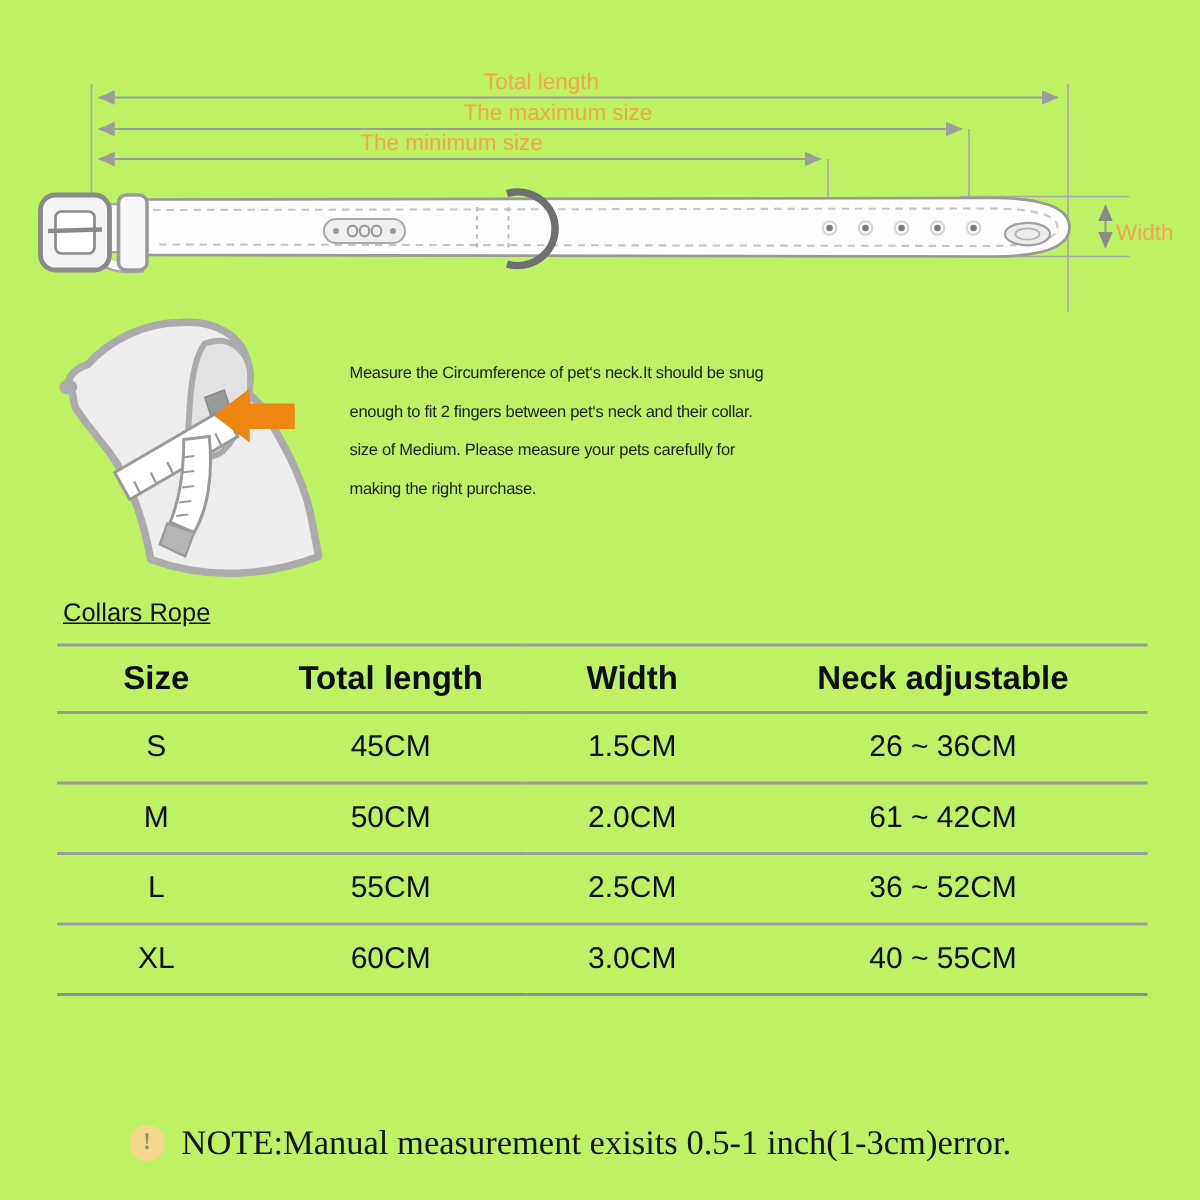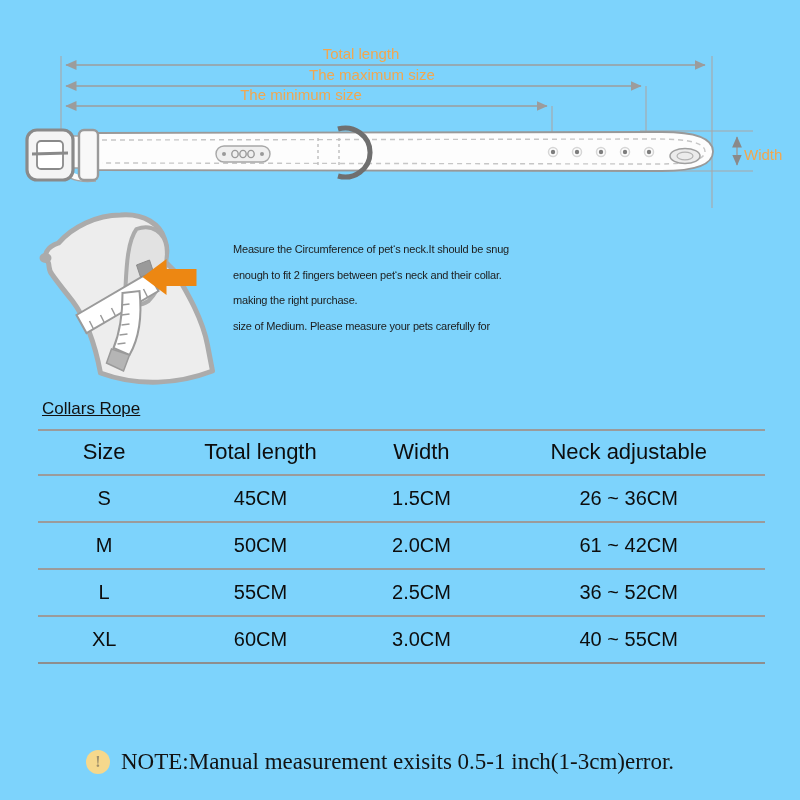--- a/index.html
+++ b/index.html
@@ -1,38 +1,38 @@
 <!DOCTYPE html>
 <html><head>
 <meta charset="utf-8">
 <style>
   html,body{margin:0;padding:0;background:#fff;}
   .canvas{
-    position:relative;width:800px;height:800px;background:#7dd3fc;
+    position:relative;width:800px;height:800px;background:#bef264;
     font-family:"Liberation Sans",sans-serif;overflow:hidden;
   }
   
   .diagram-svg{position:absolute;left:0;top:0;}
   .m-label{fill:#F2A74F;font-size:15px;font-family:"Liberation Sans",sans-serif;}
   .m-line{stroke:#9c9c9c;stroke-width:1.4;}
   .g-line{stroke:#a8a8a8;stroke-width:1.1;}
   
   .dog-svg{position:absolute;left:24px;top:203px;}
   
   .measure-text{
     position:absolute;left:233px;top:237px;
     font-size:11px;line-height:25.7px;letter-spacing:-0.2px;
     color:#1c1c1c;white-space:nowrap;
   }
   
   .chart{position:absolute;left:38px;top:399px;width:727px;}
   .chart-title{font-size:17px;color:#111;margin:0 0 10px 4px;text-decoration:underline;}
   table.size-table{width:100%;border-collapse:collapse;table-layout:fixed;}
   .size-table th{
-    font-size:22px;font-weight:normal;color:#0d0d0d;text-align:center;
+    font-size:22px;font-weight:bold;color:#0d0d0d;text-align:center;
     padding:8px 0 9px 0;
     border-top:2px solid #9b9b9b;border-bottom:2px solid #9b9b9b;
   }
   .size-table td{
     font-size:20px;color:#0d0d0d;text-align:center;
     padding:11px 0;border-bottom:2px solid #9b9b9b;
   }
   .size-table tr:last-child td{border-bottom:2px solid #8e8e8e;}
   
   .note{
@@ -150,22 +150,22 @@
     <polygon points="85,146 103,152 97,168 80,160" fill="#b5b5b5" stroke="#9a9a9a" stroke-width="1.5"></polygon>
 
     <polygon points="110,62 123,57 127,69 114,74" fill="#9a9a9a" stroke="#8a8a8a" stroke-width="1"></polygon>
 
     <polygon points="116,74 140,56 140,66 170,66 170,83 140,83 140,92" fill="#ED8712"></polygon>
   </svg>
 
   <div class="measure-text">
     <div>Measure the Circumference of pet‘s neck.It should be snug</div>
     <div>enough to fit 2 fingers between pet‘s neck and their collar.</div>
+    <div>size of Medium. Please measure your pets carefully for</div>
     <div>making the right purchase.</div>
-    <div>size of Medium. Please measure your pets carefully for</div>
   </div>
 
   <div class="chart">
     <div class="chart-title">Collars Rope</div>
     <table class="size-table">
       <colgroup>
         <col style="width:18.2%">
           <col style="width:24.8%">
           <col style="width:19.5%">
           <col style="width:37.5%">

